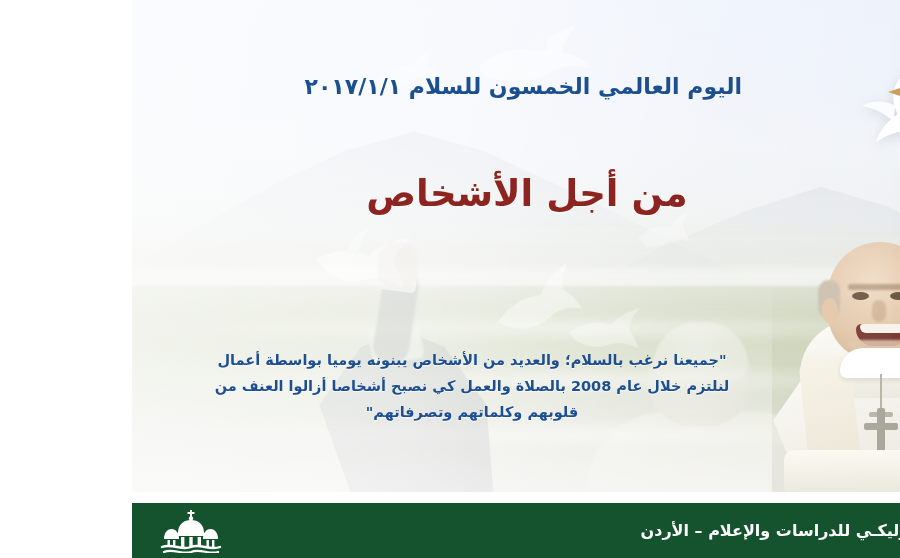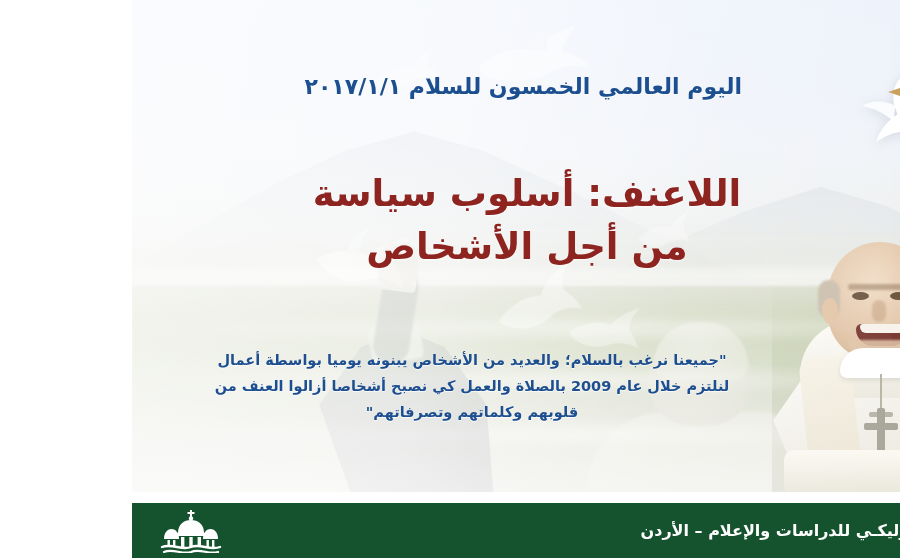--- a/index.html
+++ b/index.html
@@ -353,27 +353,26 @@
         <path d="M104 112 C102 124 100 134 96 142 M112 112 C114 124 118 132 124 140" stroke="#c2705a" stroke-width="4" fill="none" stroke-linecap="round"></path>
       </svg>
     </div>
 
     <div class="wash"></div>
     <div class="wash-bottom"></div>
 
     <div class="date-line">اليوم العالمي الخمسون للسلام  ٢٠١٧/١/١</div>
 
     <div class="headline">
-      <span class="l1">اللاعنف: أسلوب سياسة</span>
       <span class="l2">من أجل الأشخاص</span>
     </div>
 
     <div class="quote">
       <span>"جميعنا نرغب بالسلام؛ والعديد من الأشخاص يبنونه يوميا بواسطة أعمال</span>
-      <span>لنلتزم خلال عام 2009 بالصلاة والعمل كي نصبح أشخاصا أزالوا العنف من</span>
+      <span>لنلتزم خلال عام 2008 بالصلاة والعمل كي نصبح أشخاصا أزالوا العنف من</span>
       <span>قلوبهم وكلماتهم وتصرفاتهم"</span>
     </div>
   </div>
 
   <div class="gap"></div>
   <div class="footer">
     <div class="footer-text">الـمركز الكـاثوليكـي للدراسات والإعلام – الأردن</div>
     <div class="footer-logo">
       <svg viewBox="0 0 62 44">
         <rect x="30" y="1" width="2" height="7" fill="#ffffff"></rect>

